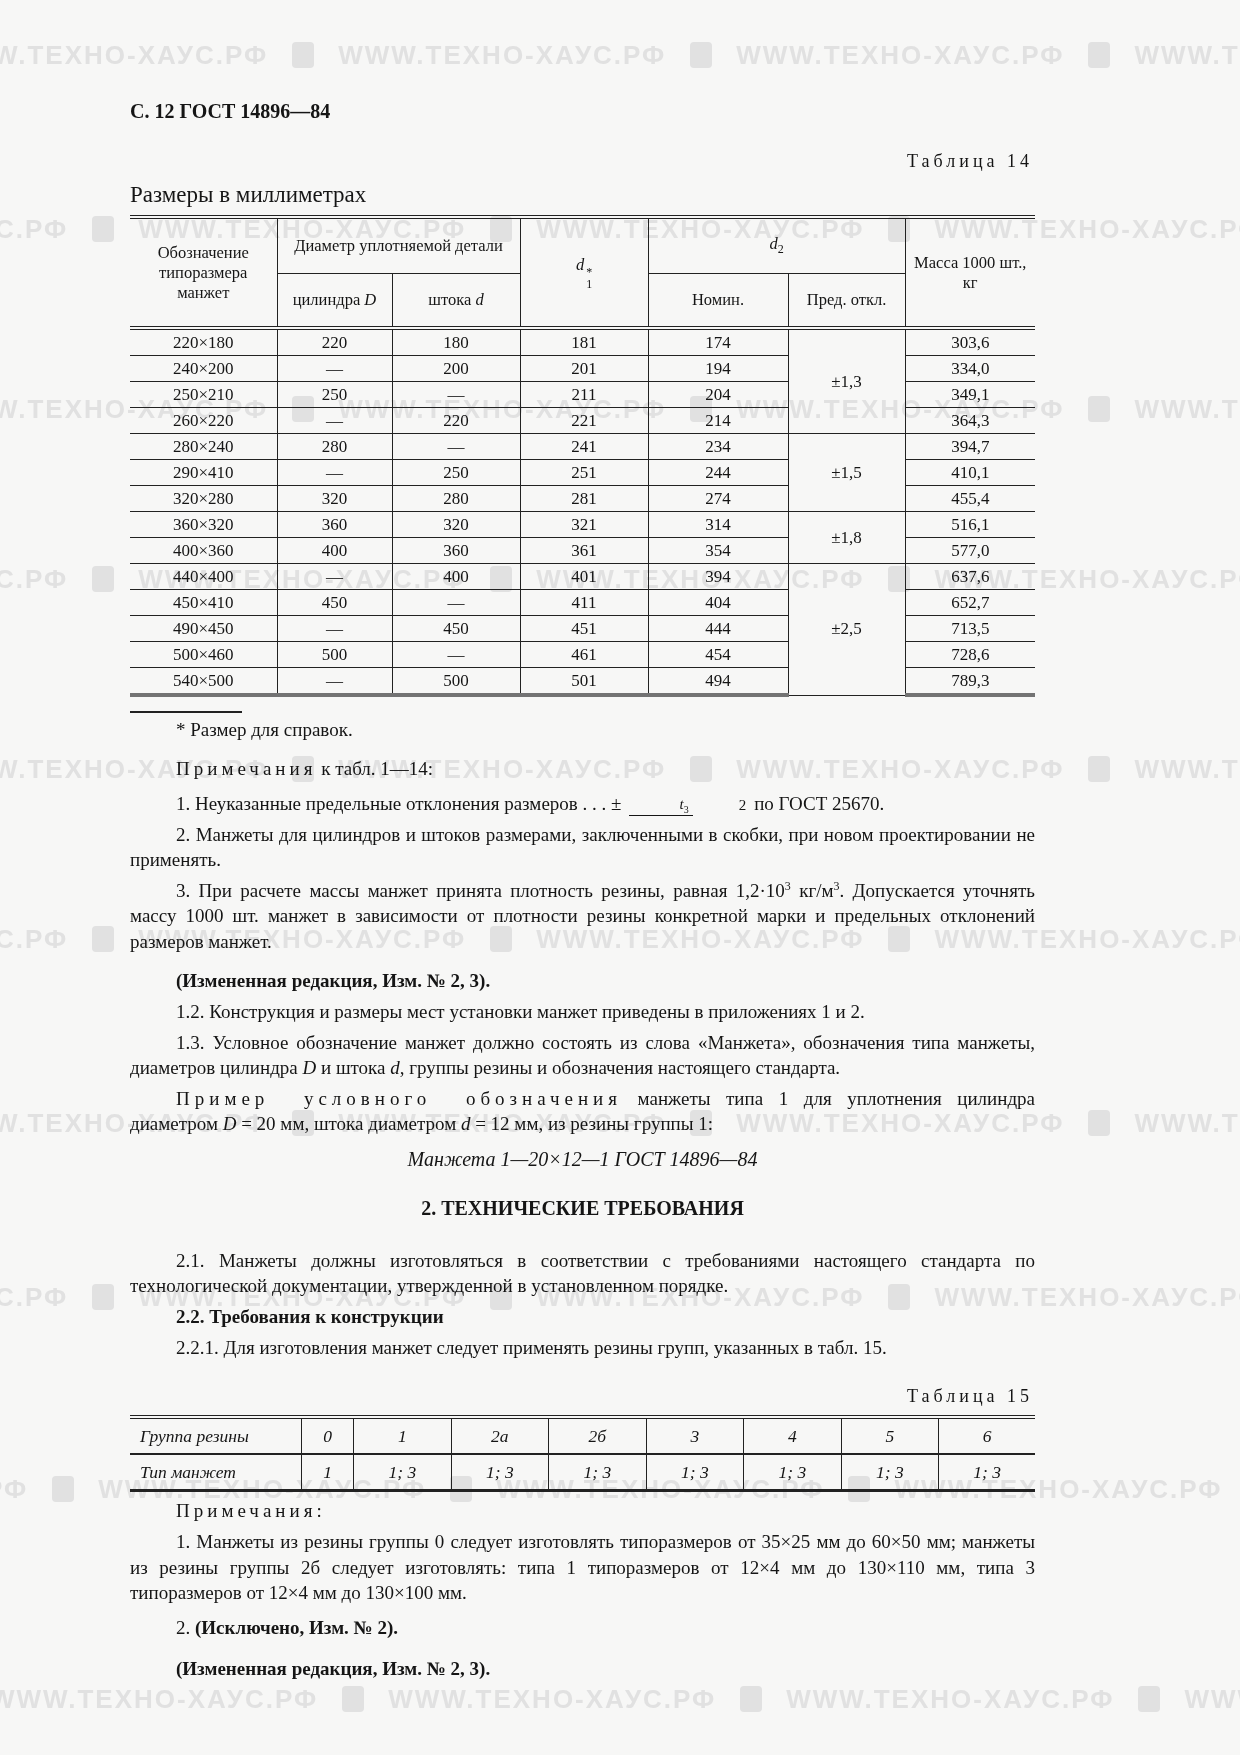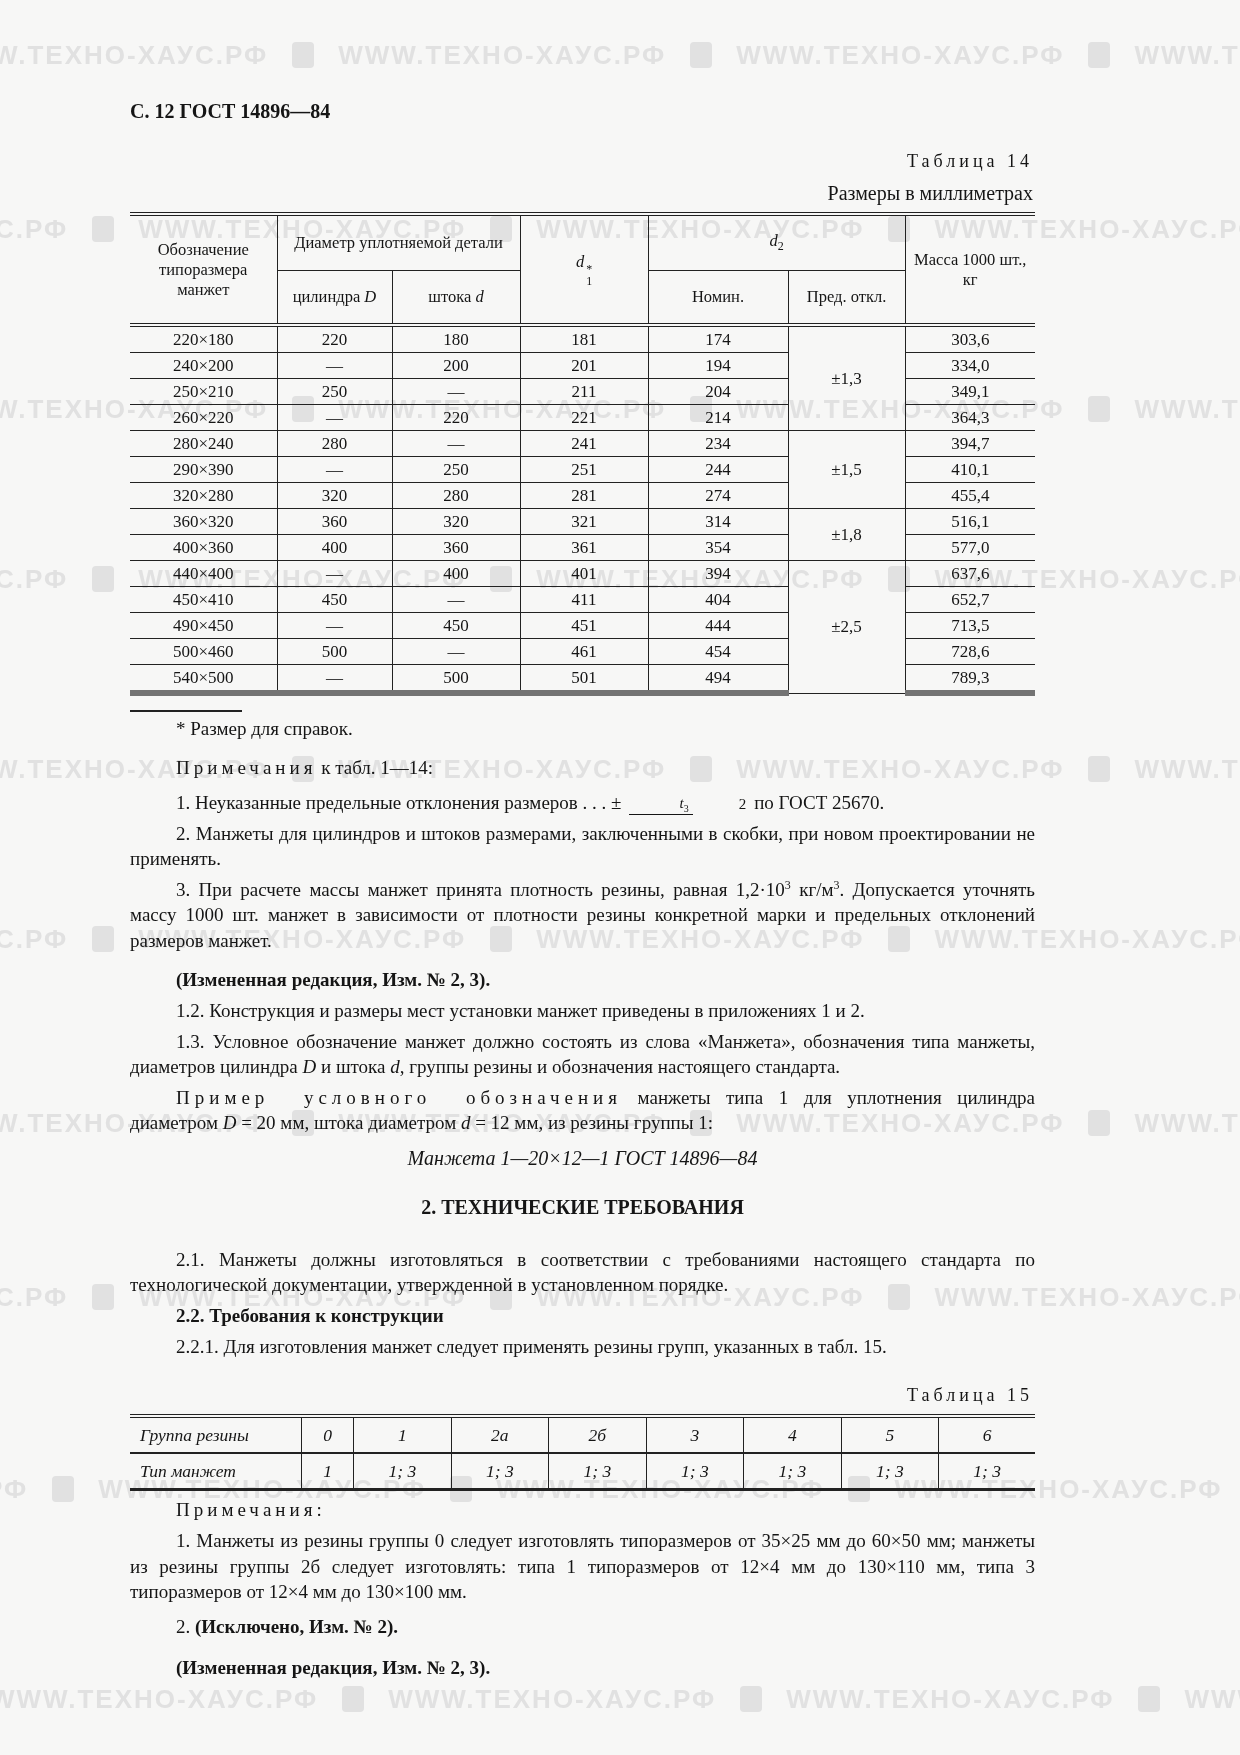--- a/index.html
+++ b/index.html
@@ -9,33 +9,33 @@
   .wm-row{position:absolute;white-space:nowrap;z-index:0;color:#e1e1e1;
           font-family:"Liberation Sans", sans-serif;font-weight:bold;font-size:26px;
           letter-spacing:2px;user-select:none;}
   .wm-text{vertical-align:middle;margin-top:20px;}
   .wm-icon{display:inline-block;width:22px;height:26px;background:#e1e1e1;border-radius:4px;
            margin:0 24px;vertical-align:middle;}
   
   .content{position:absolute;left:130px;top:100px;width:905px;z-index:1;}
   .doc-header{font-size:20px;font-weight:bold;}
   .caption{text-align:right;font-size:18px;letter-spacing:4px;margin-top:28px;padding-right:2px;}
-  .units{text-align:right;font-size:20px;margin-top:10px;padding-right:2px;}
+  .units{font-size:23px;margin-top:10px;padding-right:2px;}
   
   table.t14{border-collapse:collapse;width:905px;margin-top:7px;font-size:17px;
             border-top:4px double #222;}
   .t14 th,.t14 td{border:1px solid #222;text-align:center;vertical-align:middle;padding:1px 4px;}
   .t14 tr > *:first-child{border-left:none;}
   .t14 tr > *:last-child{border-right:none;}
   .t14 thead th{font-weight:normal;font-size:16.5px;}
   .t14 thead tr:first-child th{height:52px;border-top:none;}
   .t14 thead tr:last-child th{height:50px;border-bottom:4px double #222;}
   .t14 thead th.rs{border-bottom:4px double #222;}
   .t14 tbody td{height:23px;}
-  .t14 tbody tr:last-child td{border-bottom:6px solid #737373;}
+  .t14 tbody tr:last-child td{border-bottom:4px solid #737373;}
   .t14 td.tol{font-size:17px;}
   
   table.t15{border-collapse:collapse;width:905px;margin-top:8px;font-size:17.5px;
             border-top:4px double #222;font-style:italic;}
   .t15 td,.t15 th{border:1px solid #222;text-align:center;font-weight:normal;height:30px;padding:2px 6px;}
   .t15 tr > *:first-child{border-left:none;text-align:left;padding-left:10px;}
   .t15 tr > *:last-child{border-right:none;}
   .t15 tr:first-child > *{border-top:none;border-bottom:2px solid #222;}
   .t15 tr:last-child > *{border-bottom:3px solid #222;}
   
@@ -150,21 +150,21 @@
           <tr>
             <td>280×240</td>
             <td>280</td>
             <td>—</td>
             <td>241</td>
             <td>234</td>
             <td rowspan="3" class="tol">±1,5</td>
             <td>394,7</td>
           </tr>
           <tr>
-            <td>290×390</td>
+            <td>290×410</td>
             <td>—</td>
             <td>250</td>
             <td>251</td>
             <td>244</td>
             <td>410,1</td>
           </tr>
           <tr>
             <td>320×280</td>
             <td>320</td>
             <td>280</td>

